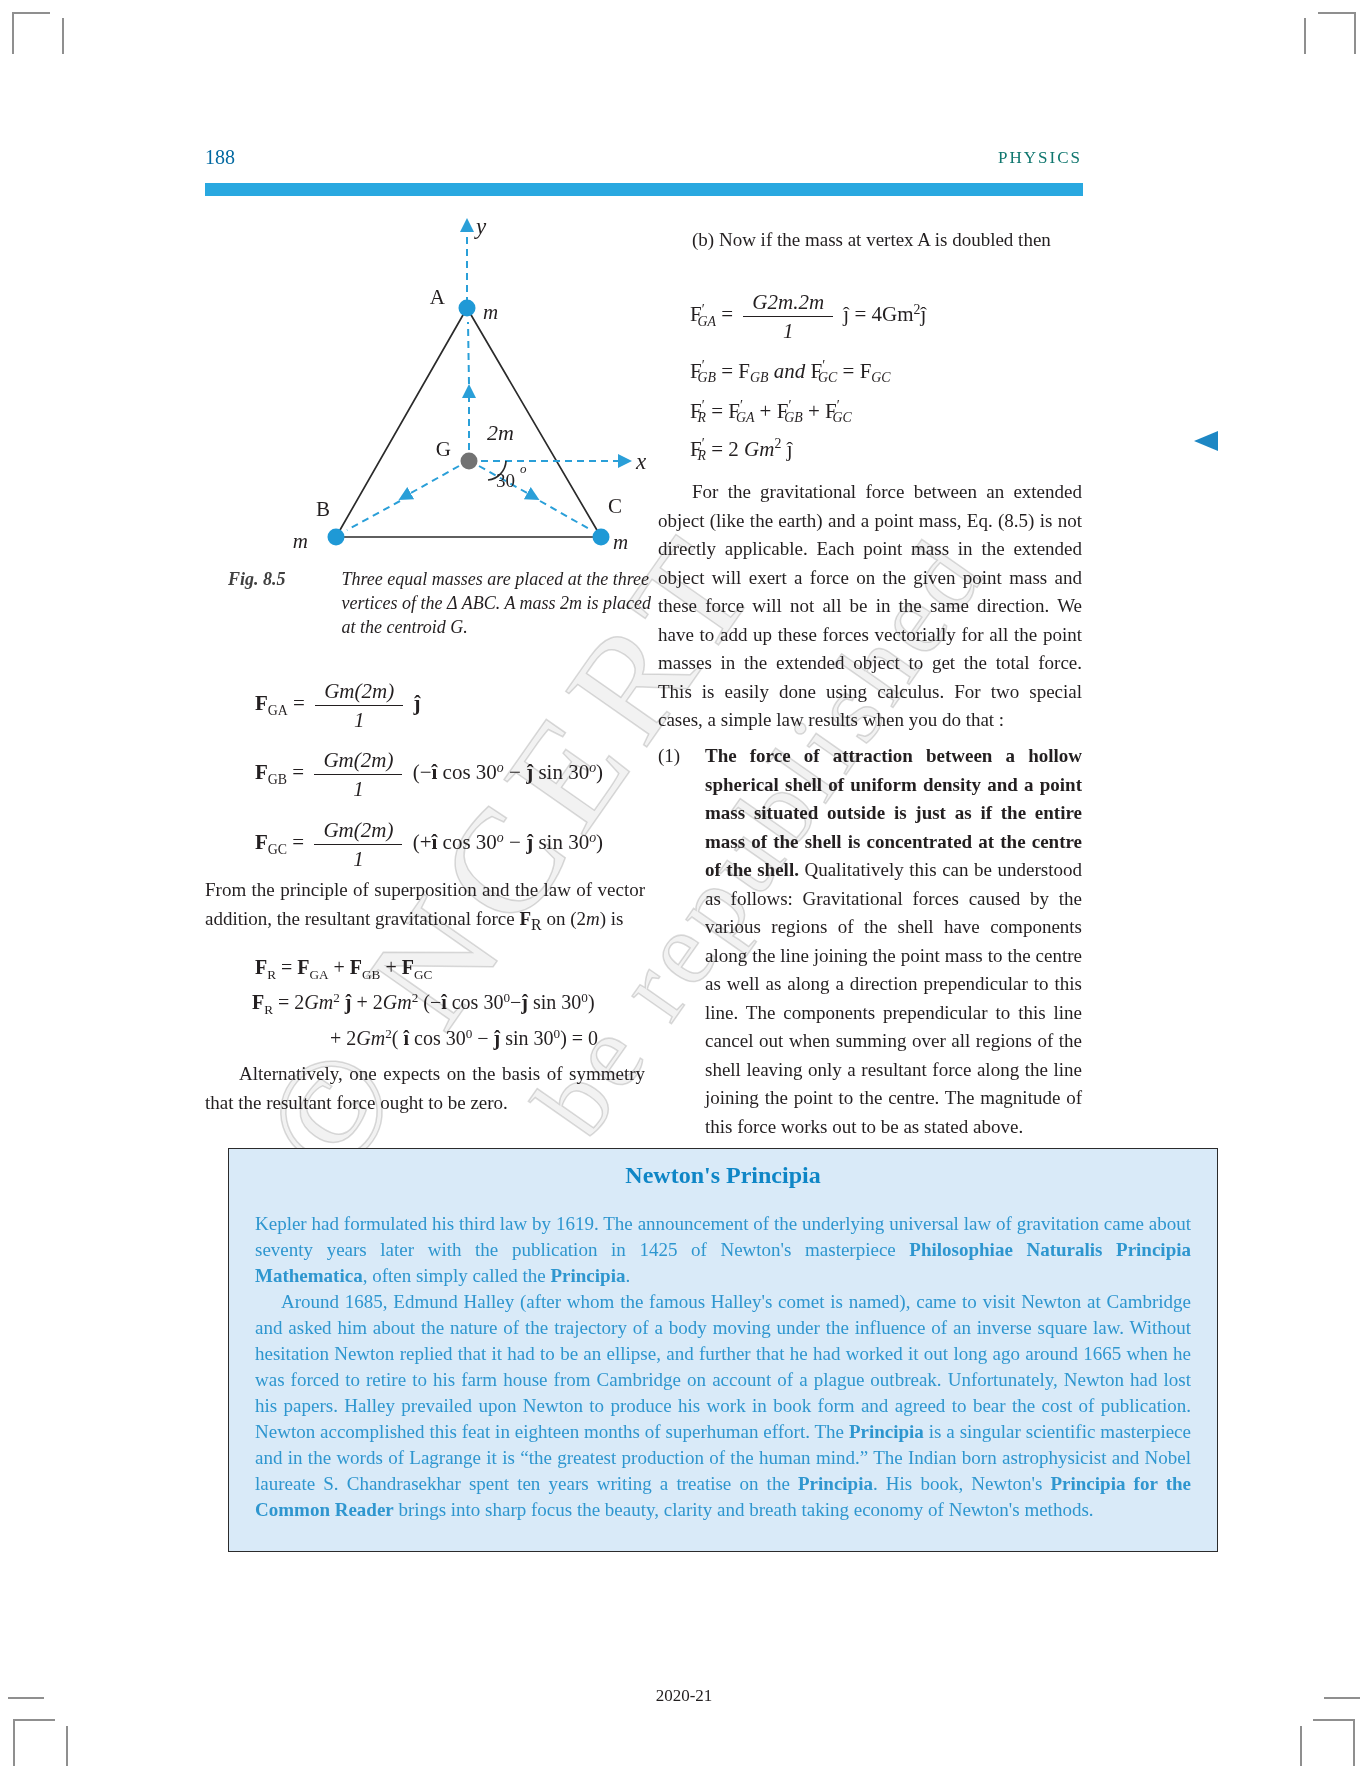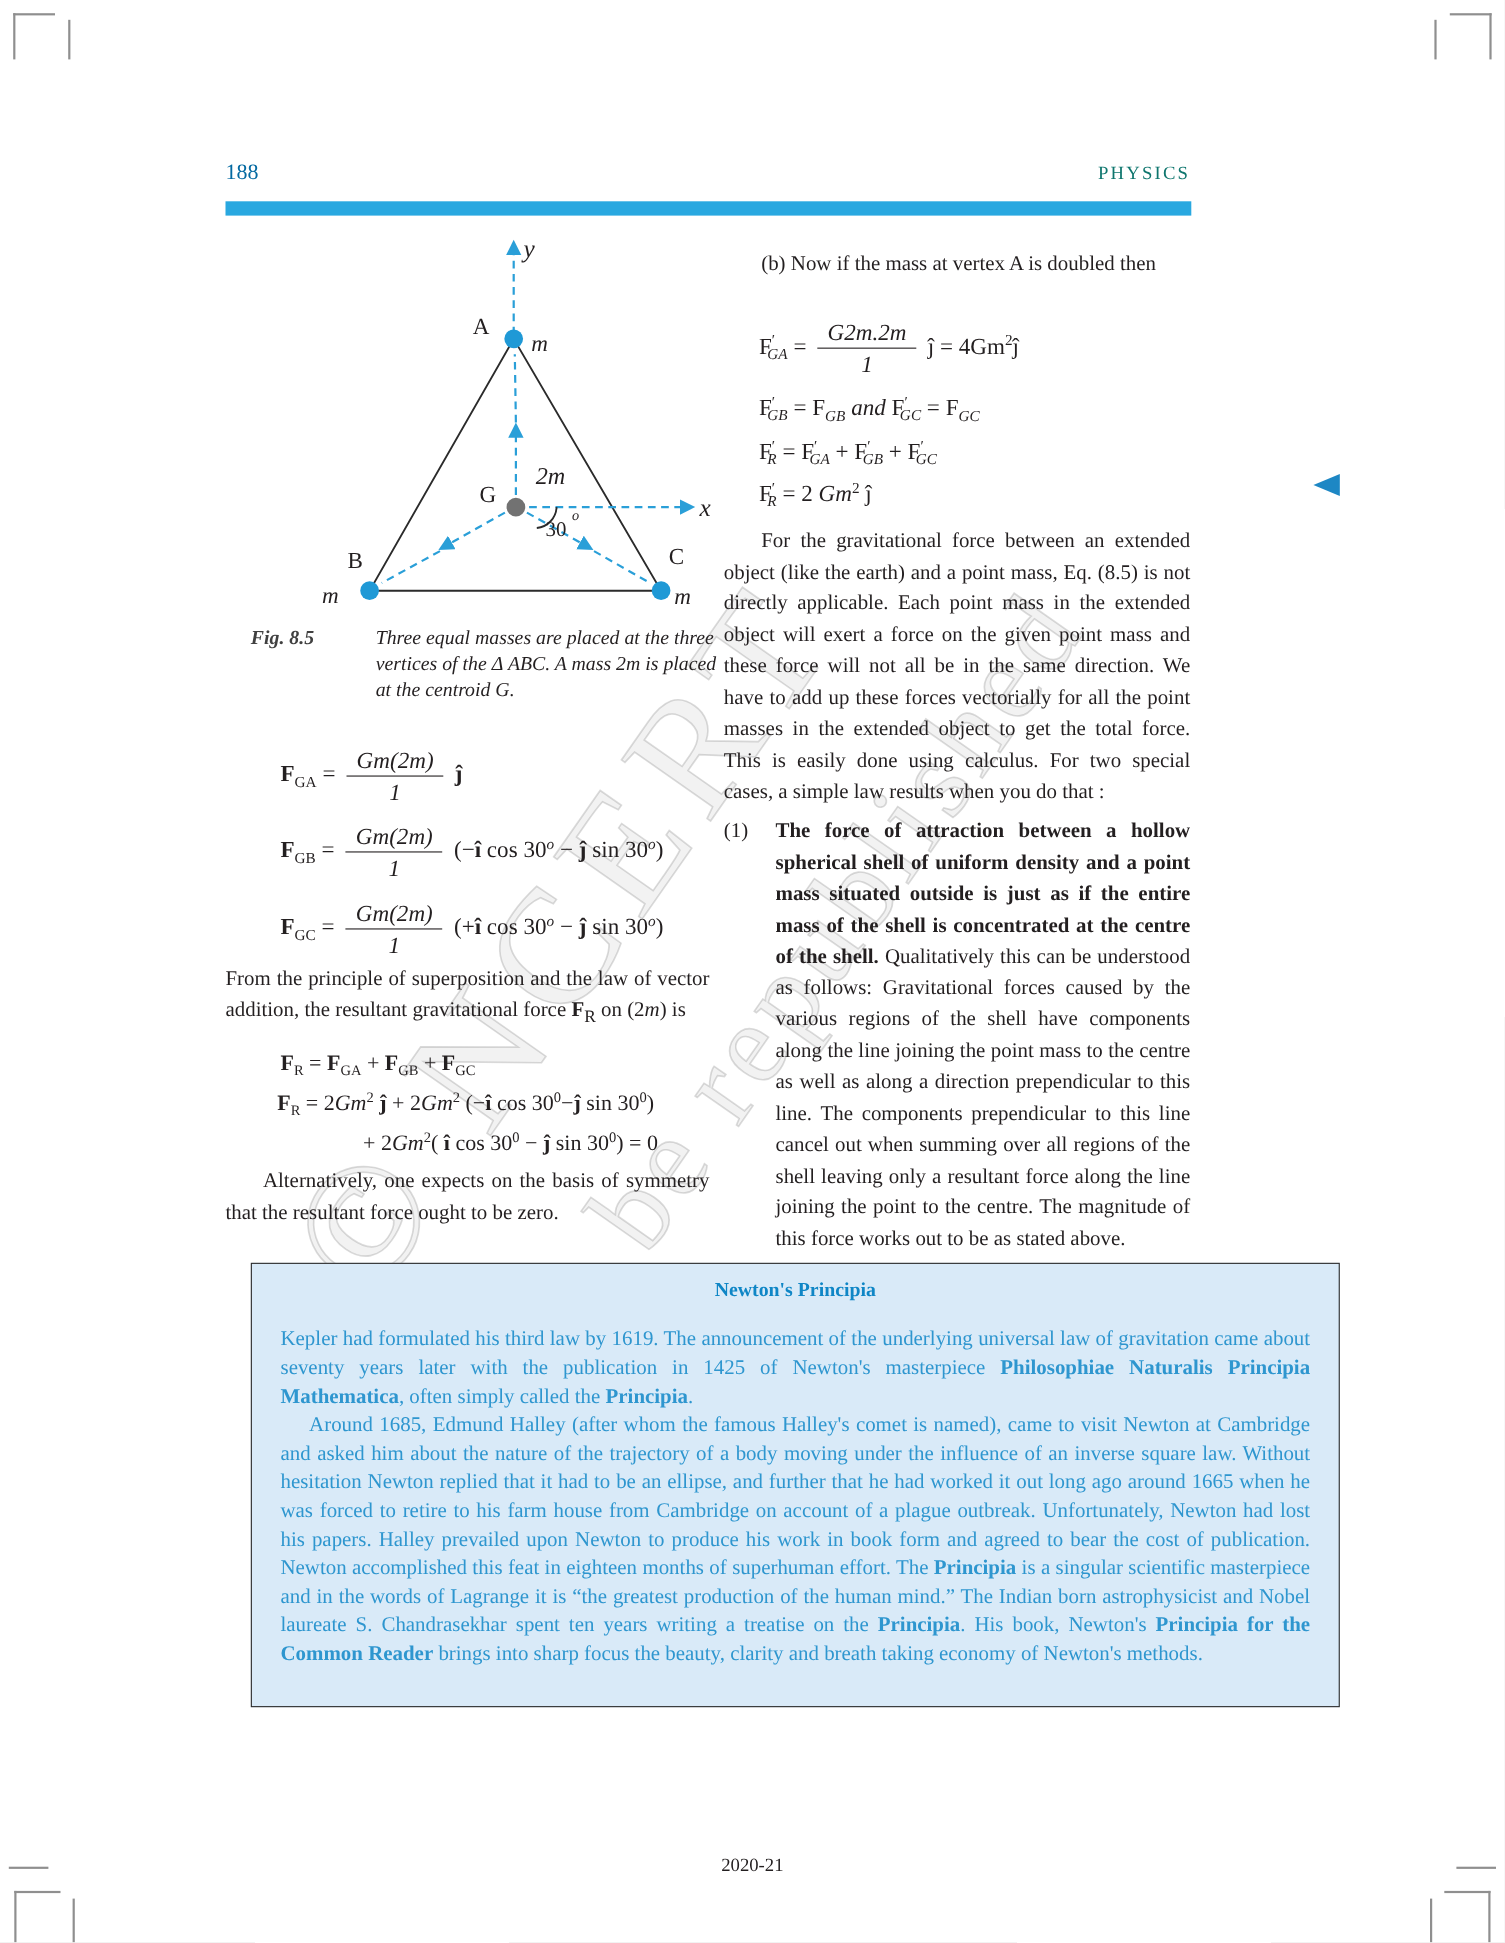--- a/index.html
+++ b/index.html
@@ -36,21 +36,21 @@
   .frac{display:inline-block;vertical-align:middle;text-align:center;margin:0 5px;font-style:italic;line-height:1.15;}
   .frac .num{display:block;border-bottom:1.6px solid #231f20;padding:0 9px 2px;}
   .frac .den{display:block;padding-top:2px;}
   
   .para{position:absolute;font-size:19px;line-height:28.5px;text-align:justify;}
   .indent{text-indent:34px;}
   .item{position:absolute;font-size:19px;line-height:28.5px;text-align:justify;padding-left:47px;}
   .item-no{position:absolute;left:0;top:0;}
   
   .pbox{position:absolute;left:228px;top:1148px;width:990px;height:404px;background:#d9eaf8;border:1.6px solid #2b2b2b;box-sizing:border-box;}
-  .pbox-title{margin-top:13px;text-align:center;font-size:18px;font-weight:bold;color:#0f86c6;}
+  .pbox-title{margin-top:13px;text-align:center;font-size:24px;font-weight:bold;color:#0f86c6;}
   .pbox-body{margin:22px 26px 0;color:#2e96cf;font-size:19px;line-height:26px;text-align:justify;}
   .pbox-body p{margin:0;}
   .pbox-p2{text-indent:26px;}
   
   .footer{position:absolute;left:0;top:1686px;width:100%;text-align:center;font-size:17px;}
   
   .tri-left{position:absolute;left:1194px;top:431px;width:0;height:0;
     border-top:10px solid transparent;border-bottom:10px solid transparent;border-right:24px solid #1d87c4;}
   
   .mark{position:absolute;background:#8f8f8f;}

